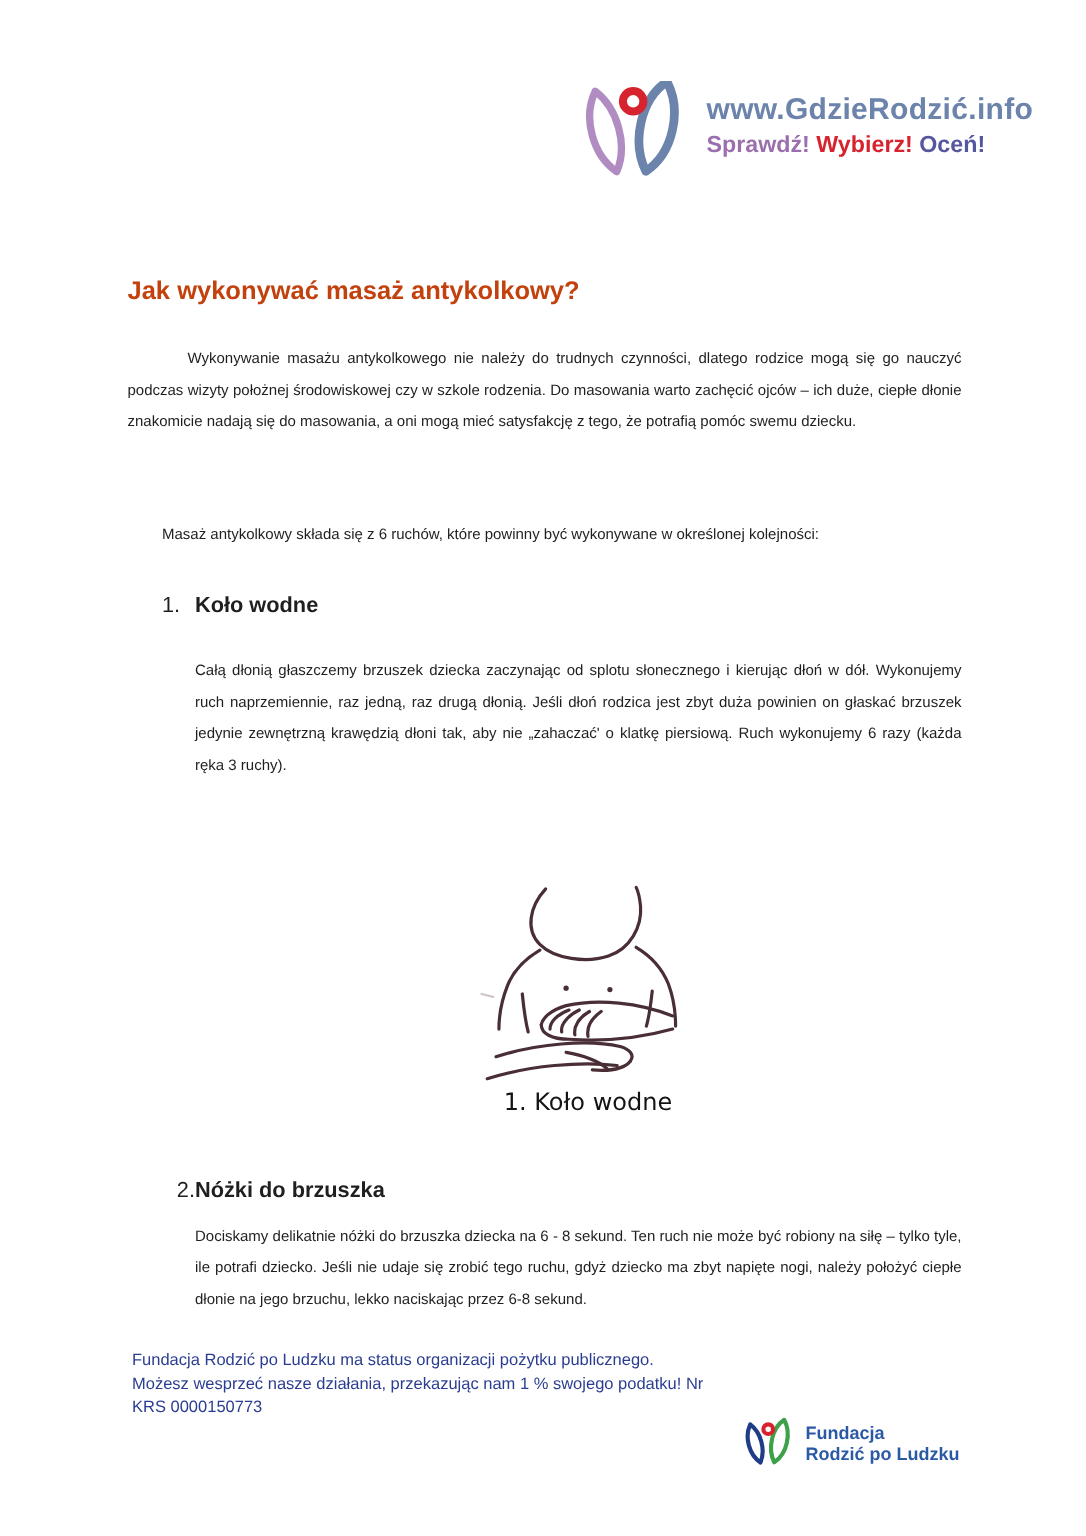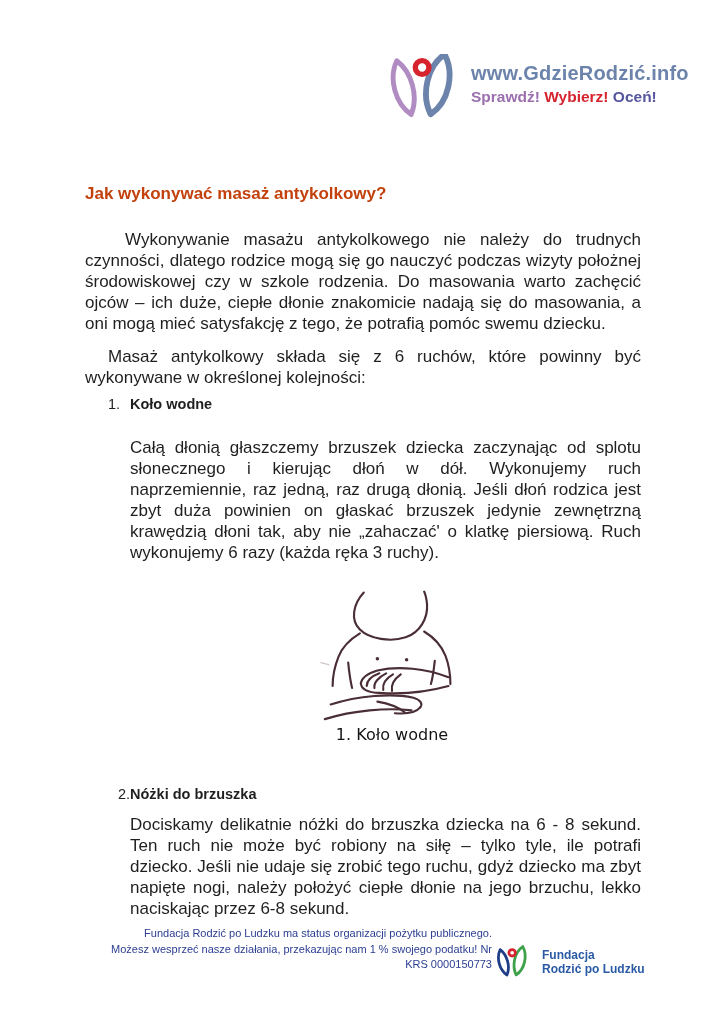--- a/index.html
+++ b/index.html
@@ -17,44 +17,44 @@
   .brand-tagline{font-size:15.5px;margin-top:3px;font-weight:600;}
   .tag-check{color:#9b6fae;}
   .tag-choose{color:#d6232e;font-weight:bold;}
   .tag-rate{color:#56569e;}
 
   
   .page-title{position:absolute;top:184px;left:85px;width:556px;margin:0;
     font-size:17px;font-weight:bold;color:#c2410c;}
 
   
-  .bodytext{font-size:17px;line-height:21px;text-align:justify;margin:0;color:#1f1f1f;}
+  .bodytext{font-size:10px;line-height:21px;text-align:justify;margin:0;color:#1f1f1f;}
   .p1{position:absolute;top:229px;left:85px;width:556px;text-indent:40px;}
   .p2{position:absolute;top:346px;left:85px;width:556px;text-indent:23px;}
 
   
   .list-head{position:absolute;left:108px;font-size:14.5px;line-height:21px;}
   .list-head .num{display:inline-block;width:22px;font-weight:normal;}
   .list-head .ltitle{font-weight:bold;}
   .lh1{top:394px;}
   .lh2{top:784px;text-align:right;}
   .lbody{position:absolute;left:130px;width:511px;}
   .lb1{top:437px;}
   .lb2{top:814px;}
 
   
   .figure{position:absolute;top:577px;left:314px;width:156px;text-align:center;}
   .figure svg{display:block;margin:0 auto;}
   .figcaption{font-family:"DejaVu Sans",sans-serif;font-size:16px;color:#141414;
     margin-top:2px;white-space:nowrap;}
 
   
-  .footer-text{position:absolute;top:926px;left:88px;width:404px;text-align:right;
+  .footer-text{position:absolute;top:900px;left:88px;width:404px;text-align:left;
     font-size:11px;line-height:15.5px;color:#2b3d91;}
-  .footer-logo{position:absolute;top:944px;left:496px;display:flex;align-items:center;gap:10px;}
+  .footer-logo{position:absolute;top:944px;left:496px;display:flex;align-items:center;gap:5px;}
   .footer-mark{width:36px;height:36px;flex:0 0 auto;}
   .flogo-text{font-size:12px;line-height:14px;color:#2b5aa5;font-weight:bold;}
 </style>
 </head>
 <body>
 
 <div class="page abs" style="top:0;left:0;width:724px;height:780px;">
 
   <header class="brand">
     <svg class="brand-mark" viewBox="0 0 78 66" aria-hidden="true">

